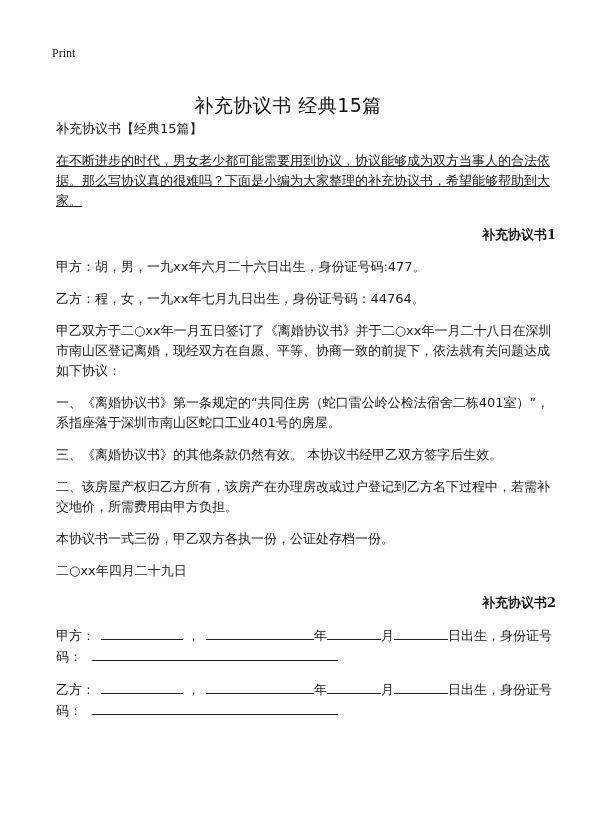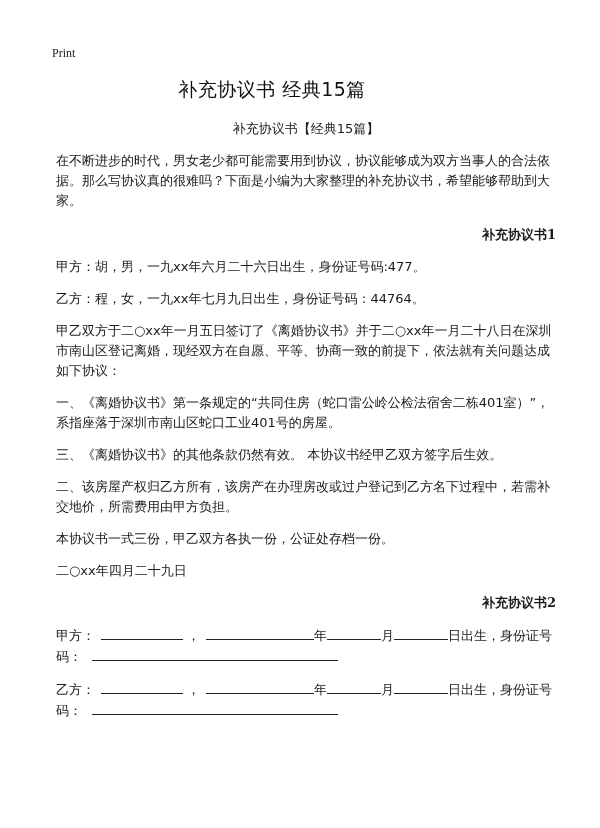--- a/index.html
+++ b/index.html
@@ -32,48 +32,47 @@
       cursor: pointer;
     }
     .doc-title {
       position: absolute;
       left: 0;
       width: 544px;
       top: 77px;
       text-align: center;
       font-size: 19px;
       font-weight: normal;
-      margin: 0;
+      margin: 16px;
       color: #111;
       letter-spacing: 0.5px;
     }
     .content {
       position: absolute;
       left: 56px;
       top: 119px;
       width: 500px;
       font-size: 13px;
       line-height: 20px;
     }
     .content p {
       margin: 0 0 12px 0;
     }
     .subtitle {
       font-size: 13px;
       margin-bottom: 12px !important;
-      text-align: center;
     }
     .section-heading {
       font-family: "DejaVu Serif", "Liberation Serif", serif;
       font-weight: bold;
       font-size: 13px;
       margin: 0 0 14px 0;
       text-align: right;
     }
-    .p-intro { margin-bottom: 14px !important; }
+    .p-intro { margin-bottom: 14px !important; text-decoration: underline; }
     .blank {
       display: inline-block;
       border-bottom: 1px solid #222;
       height: 14px;
       vertical-align: baseline;
     }
     .b-name { width: 82px; margin: 0 4px 0 6px; }
     .b-year { width: 108px; margin: 0 0 0 6px; }
     .b-month { width: 54px; }
     .b-day { width: 54px; }

